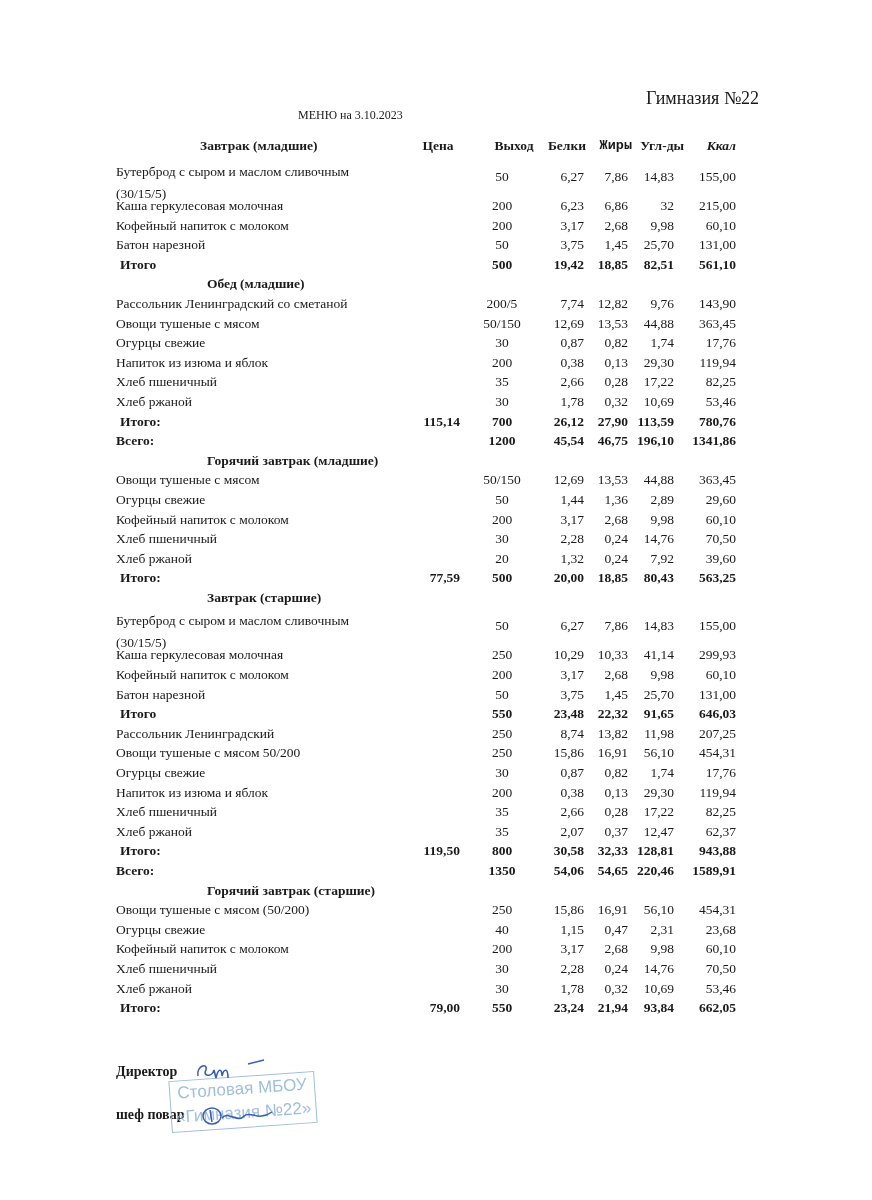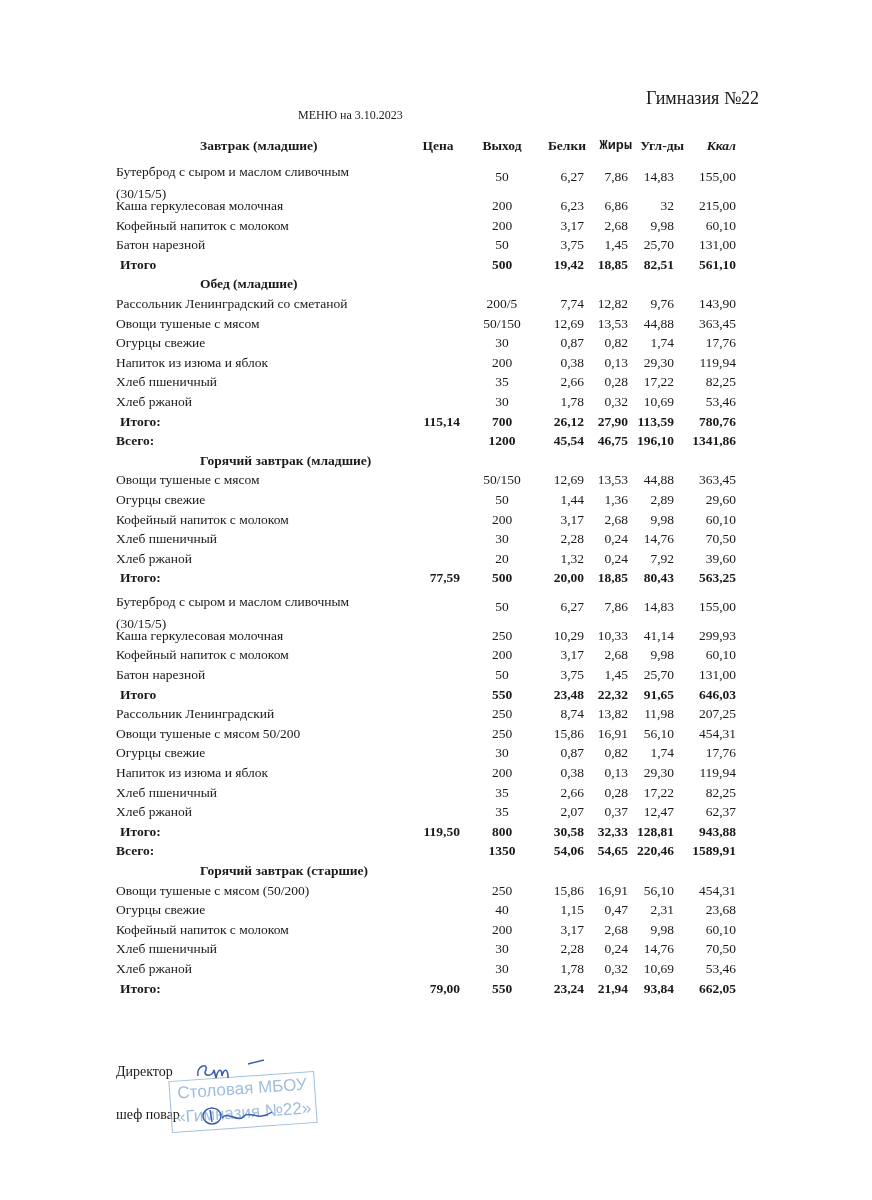--- a/index.html
+++ b/index.html
@@ -25,31 +25,31 @@
   
   .c-price { left: 294px; right: auto; width: 50px; text-align: right; }
   .c-out   { left: 362px; right: auto; width: 48px; text-align: center; }
   .c-prot  { left: 420px; right: auto; width: 48px; text-align: right; }
   .c-fat   { left: 466px; right: auto; width: 46px; text-align: right; }
   .c-carb  { left: 510px; right: auto; width: 48px; text-align: right; }
   .c-kcal  { left: 562px; right: auto; width: 58px; text-align: right; }
   .row.header { font-weight: bold; height: 24px; line-height: 24px; }
   .row.header .name { left: 84px; }
   .row.header .c-price { left: 300px; width: 44px; text-align: center; }
-  .row.header .c-out { left: 356px; width: 60px; }
+  .row.header .c-out { left: 368px; width: 60px; }
   .row.header .c-prot { left: 420px; width: 50px; }
   .row.header .c-fat { left: 470px; width: 46px; font-family: Liberation Mono, monospace; }
   .row.header .c-carb { left: 514px; width: 54px; }
   .row.header .c-kcal { left: 562px; width: 58px; text-align: right; font-style: italic; }
   .row.section { font-weight: bold; }
-  .row.section .name { left: 84px; }
+  .row.section .name { left: 91px; }
   .row.total { font-weight: bold; }
   .row.total .name { left: 4px; }
   .row.grand { font-weight: bold; }
-  .sig { position: absolute; font-weight: normal; font-size: 14px; }
+  .sig { position: absolute; font-weight: bold; font-size: 14px; }
   .stamp {
     position: absolute; left: 170px; top: 1076px; width: 146px; height: 52px;
     border: 1.5px solid #8fb3d9; color: #8fb3d9; font-family: "Liberation Sans", sans-serif;
     font-size: 17px; line-height: 24px; text-align: center; transform: rotate(-4deg);
     opacity: 0.85; box-sizing: border-box;
   }
   .scribble { position: absolute; }
 </style>
 </head>
 <body>
@@ -237,20 +237,23 @@
     </div>
     <div class="row total">
       <span class="name">Итого:</span>
       <span class="c c-price">77,59</span>
       <span class="c c-out">500</span>
       <span class="c c-prot">20,00</span>
       <span class="c c-fat">18,85</span>
       <span class="c c-carb">80,43</span>
       <span class="c c-kcal">563,25</span>
     </div>
+    <div class="row section">
+      <span class="name">Завтрак (старшие)</span>
+    </div>
     <div class="row tall">
       <span class="name">Бутерброд с сыром и маслом сливочным (30/15/5)</span>
       <span class="c c-price"></span>
       <span class="c c-out">50</span>
       <span class="c c-prot">6,27</span>
       <span class="c c-fat">7,86</span>
       <span class="c c-carb">14,83</span>
       <span class="c c-kcal">155,00</span>
     </div>
     <div class="row ">

